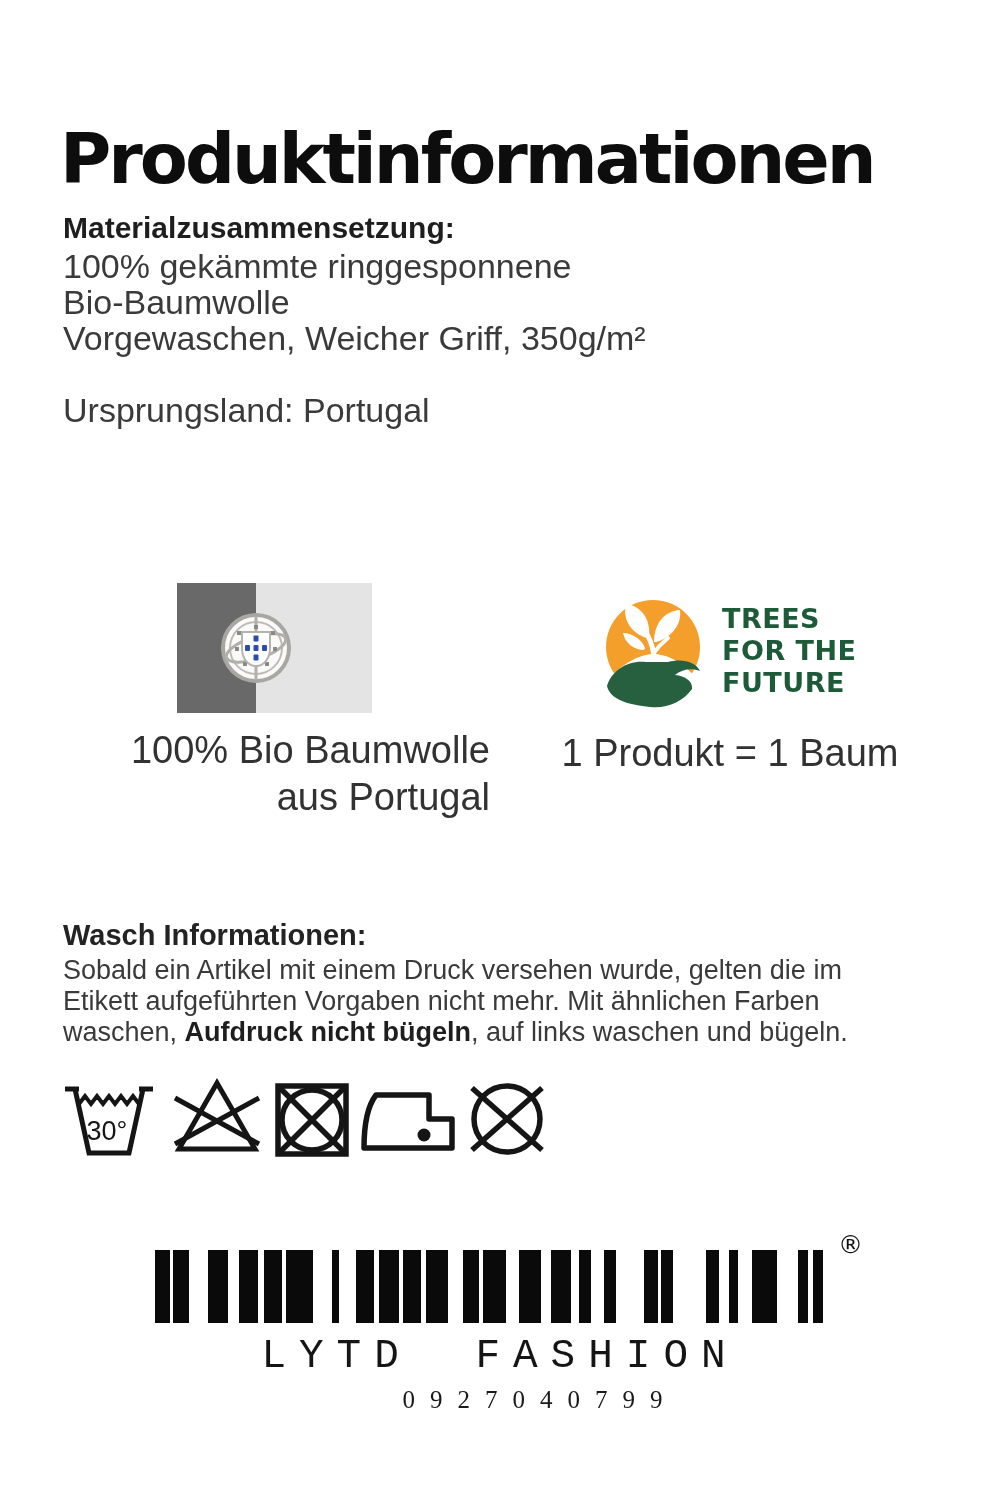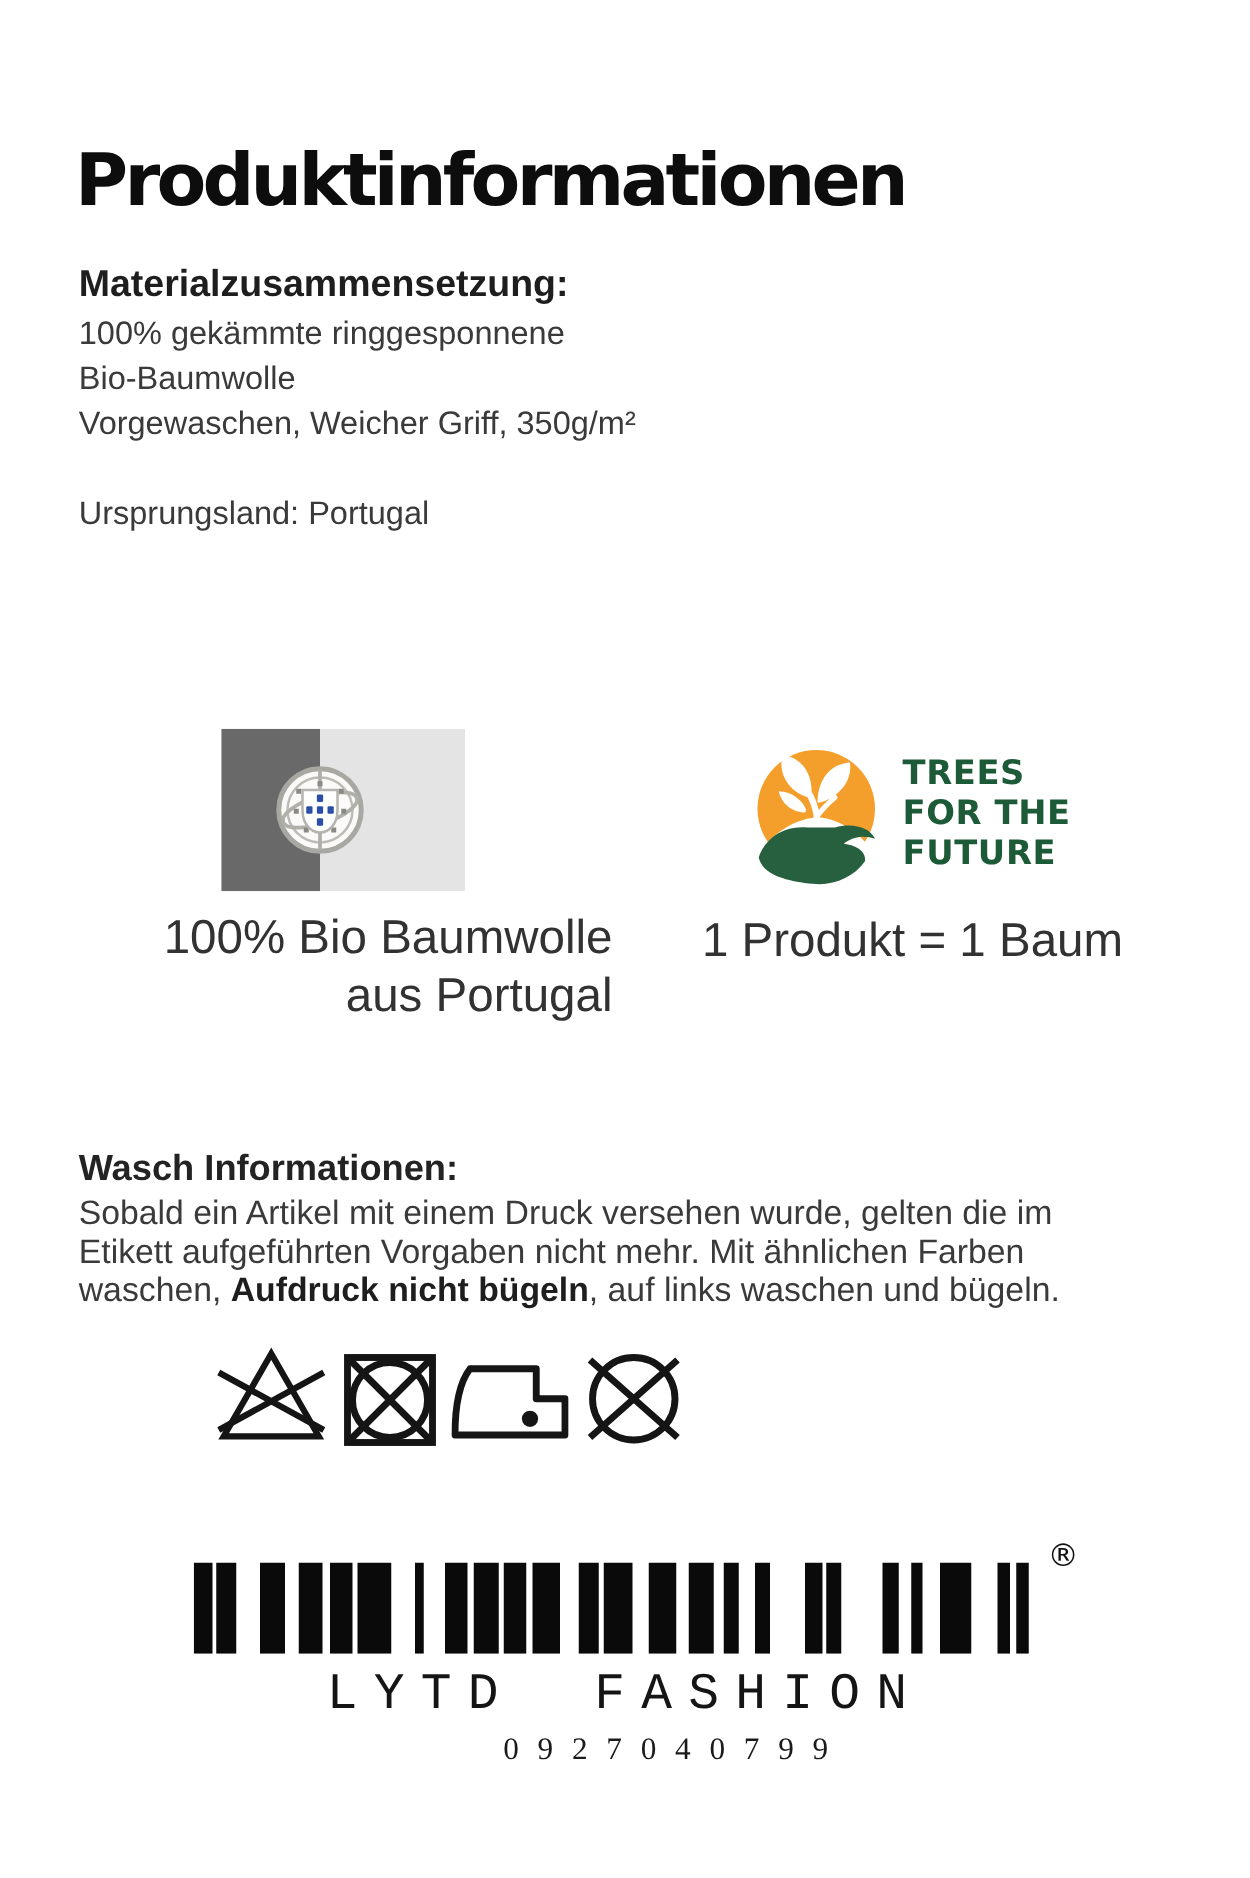--- a/index.html
+++ b/index.html
@@ -1,26 +1,26 @@
 <!DOCTYPE html>
 <html><head>
 <meta charset="utf-8">
 <style>
   html,body{margin:0;padding:0;background:#fff;}
   .page{position:relative;width:1000px;height:1502px;background:#ffffff;overflow:hidden;
         font-family:"Liberation Sans",sans-serif;color:#3a3a3a;}
   .abs{position:absolute;}
 
   .title{left:60px;top:74px;width:900px;
-         font-family:"DejaVu Sans",sans-serif;font-weight:bold;font-size:58px;
+         font-family:"DejaVu Sans",sans-serif;font-weight:bold;font-size:70px;
          letter-spacing:-3px;color:#0d0d0d;line-height:1.1;}
 
   .mat-block{left:63px;top:208px;width:880px;}
   .mat-heading{font-size:30px;font-weight:bold;color:#1e1e1e;line-height:40px;}
-  .mat-line{font-size:26px;line-height:36px;color:#3a3a3a;}
+  .mat-line{font-size:34px;line-height:36px;color:#3a3a3a;}
   .mat-gap{height:36px;}
 
   .flag-wrap{left:177px;top:583px;width:195px;height:130px;}
   .caption-left{left:60px;top:727px;width:430px;text-align:right;
                 font-size:38px;line-height:47px;color:#323232;}
   .trees-logo{left:604px;top:598px;width:104px;height:118px;}
   .trees-wordmark{left:722px;top:603px;font-family:"DejaVu Sans",sans-serif;
                   font-weight:bold;font-size:27px;line-height:32px;letter-spacing:0.5px;
                   color:#1d5b38;}
   .caption-right{left:545px;top:730px;width:370px;text-align:center;
@@ -109,20 +109,30 @@
 
   <div class="abs caption-right">1 Produkt = 1 Baum</div>
 
   <div class="abs wash-block">
     <div class="wash-heading">Wasch Informationen:</div>
     <div class="wash-line">Sobald ein Artikel mit einem Druck versehen wurde, gelten die im</div>
     <div class="wash-line">Etikett aufgeführten Vorgaben nicht mehr. Mit ähnlichen Farben</div>
     <div class="wash-line"><span>waschen, </span><b>Aufdruck nicht bügeln</b><span>, auf links waschen und bügeln.</span></div>
   </div>
 
+  <span class="icon" style="left:63px;top:1080px;">
+    <svg width="92" height="78" viewBox="0 0 92 78">
+      <g fill="none" stroke="#151515" stroke-width="5">
+        <path d="M2,9 H16 M76,9 H90"></path>
+        <path d="M12,9 L26,73 H66 L80,9"></path>
+        <path d="M16,24 l6,-8 6,8 6,-8 6,8 6,-8 6,8 6,-8 6,8 6,-8 6,8" stroke-width="4"></path>
+      </g>
+      <text x="44" y="60" text-anchor="middle" font-family="Liberation Sans, sans-serif" font-size="27" fill="#161616">30°</text>
+    </svg>
+  </span>
   <span class="icon" style="left:171px;top:1076px;">
     <svg width="92" height="82" viewBox="0 0 92 82">
       <g fill="none" stroke="#151515" stroke-width="5">
         <path d="M46,7 L8,73 H84 Z"></path>
         <path d="M4,22 L88,68 M88,22 L4,68"></path>
       </g>
     </svg>
   </span>
   <span class="icon" style="left:274px;top:1082px;">
     <svg width="76" height="76" viewBox="0 0 76 76">

